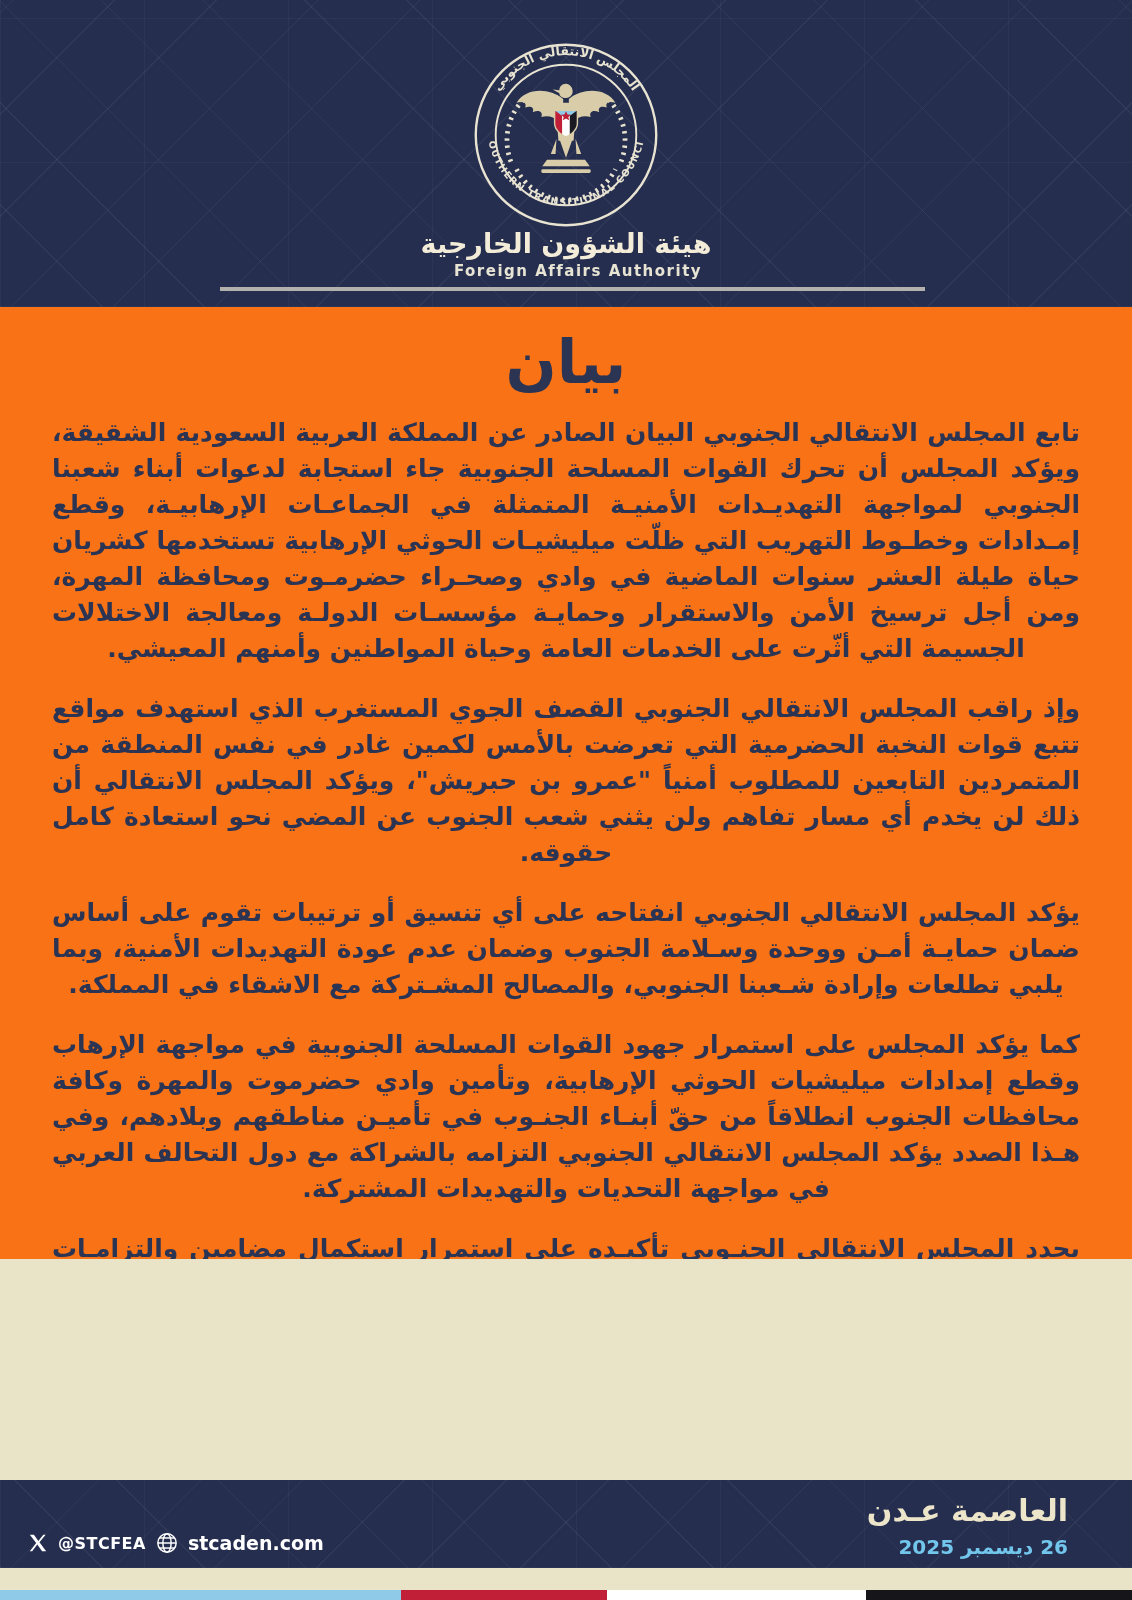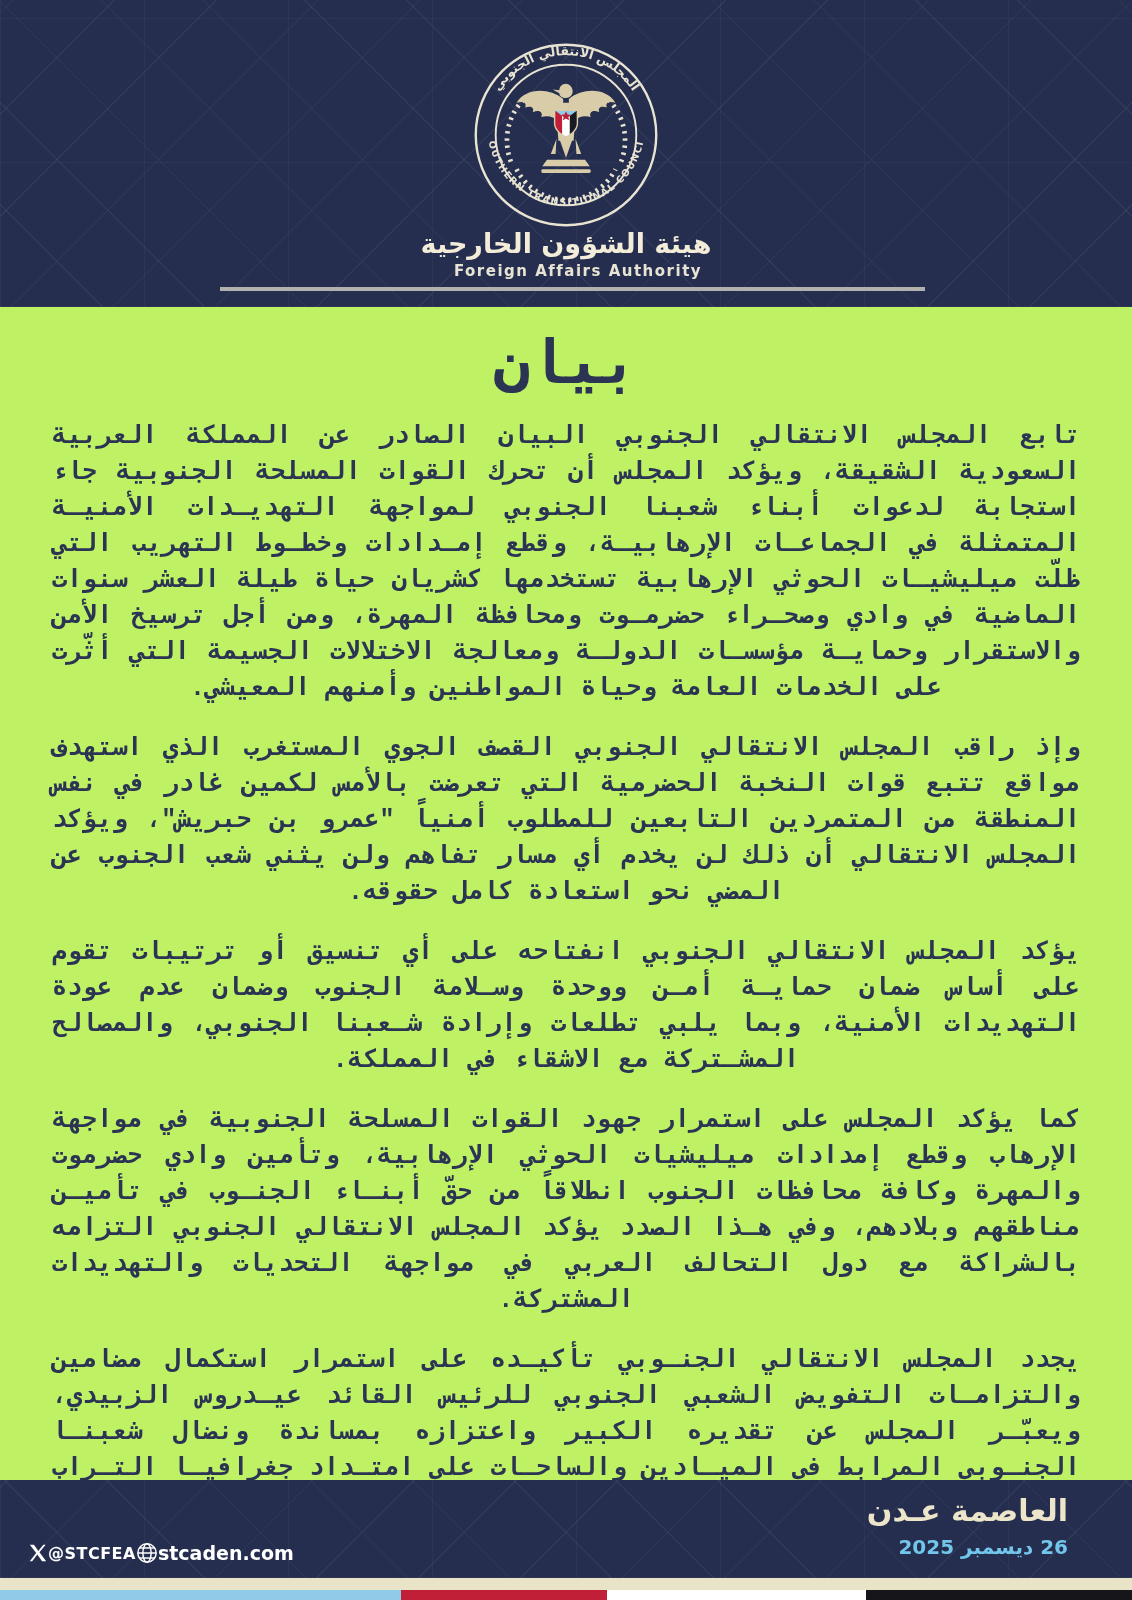--- a/index.html
+++ b/index.html
@@ -20,34 +20,34 @@
   .header{position:absolute;top:0;left:0;width:1132px;height:307px;}
   .seal{position:absolute;left:471px;top:40px;width:190px;height:190px;}
   .authority-ar{position:absolute;top:228px;left:0;width:100%;text-align:center;
     color:#f2ecd8;font-size:27px;font-weight:700;}
   .authority-en{position:absolute;top:262px;left:0;width:100%;text-align:center;
     color:#e8e4d4;font-size:15px;font-weight:700;letter-spacing:1.5px;padding-left:12px;}
   .header-line{position:absolute;top:287px;left:220px;width:705px;height:4px;
     background:#b2b1ae;}
 
   
-  .body-area{position:absolute;top:307px;left:0;width:1132px;height:1173px;
-    background:#bef264;color:#2c3454;overflow:hidden;font-family:Liberation Mono, monospace;}
+  .body-area{position:absolute;top:307px;left:0;width:1132px;height:952px;
+    background:#f97316;color:#2c3454;overflow:hidden;}
   .statement-title{margin:20px 0 18px 0;text-align:center;font-size:60px;
     font-weight:700;color:#2c3454;}
   .paragraphs{padding:0 52px;direction:rtl;}
   .paragraphs p{margin:0 0 24px 0;font-size:25px;line-height:36px;font-weight:700;
     text-align:justify;text-align-last:center;color:#2c3454;}
 
   
-  .footer{position:absolute;top:1480px;left:0;width:1132px;height:98px;}
+  .footer{position:absolute;top:1480px;left:0;width:1132px;height:88px;}
   .footer-right{position:absolute;top:12px;right:64px;text-align:right;direction:rtl;}
   .footer-city{color:#ece5c9;font-size:30px;font-weight:700;line-height:38px;}
   .footer-date{color:#72c6ec;font-size:20px;font-weight:700;line-height:34px;}
-  .social-row{position:absolute;left:28px;bottom:14px;display:flex;align-items:center;justify-content:center;}
+  .social-row{position:absolute;left:28px;bottom:14px;display:flex;align-items:center;gap:10px;justify-content:center;}
   .social-row .handle{color:#fff;font-size:16px;font-weight:700;letter-spacing:.5px;}
   .social-row .site{color:#fff;font-size:19px;font-weight:700;}
   .icon-svg{display:block;}
 
   
   .flag-bar{position:absolute;top:1590px;left:0;width:1132px;height:10px;display:flex;}
   .flag-bar .stripe{height:100%;}
 </style>
 </head>
 <body>

